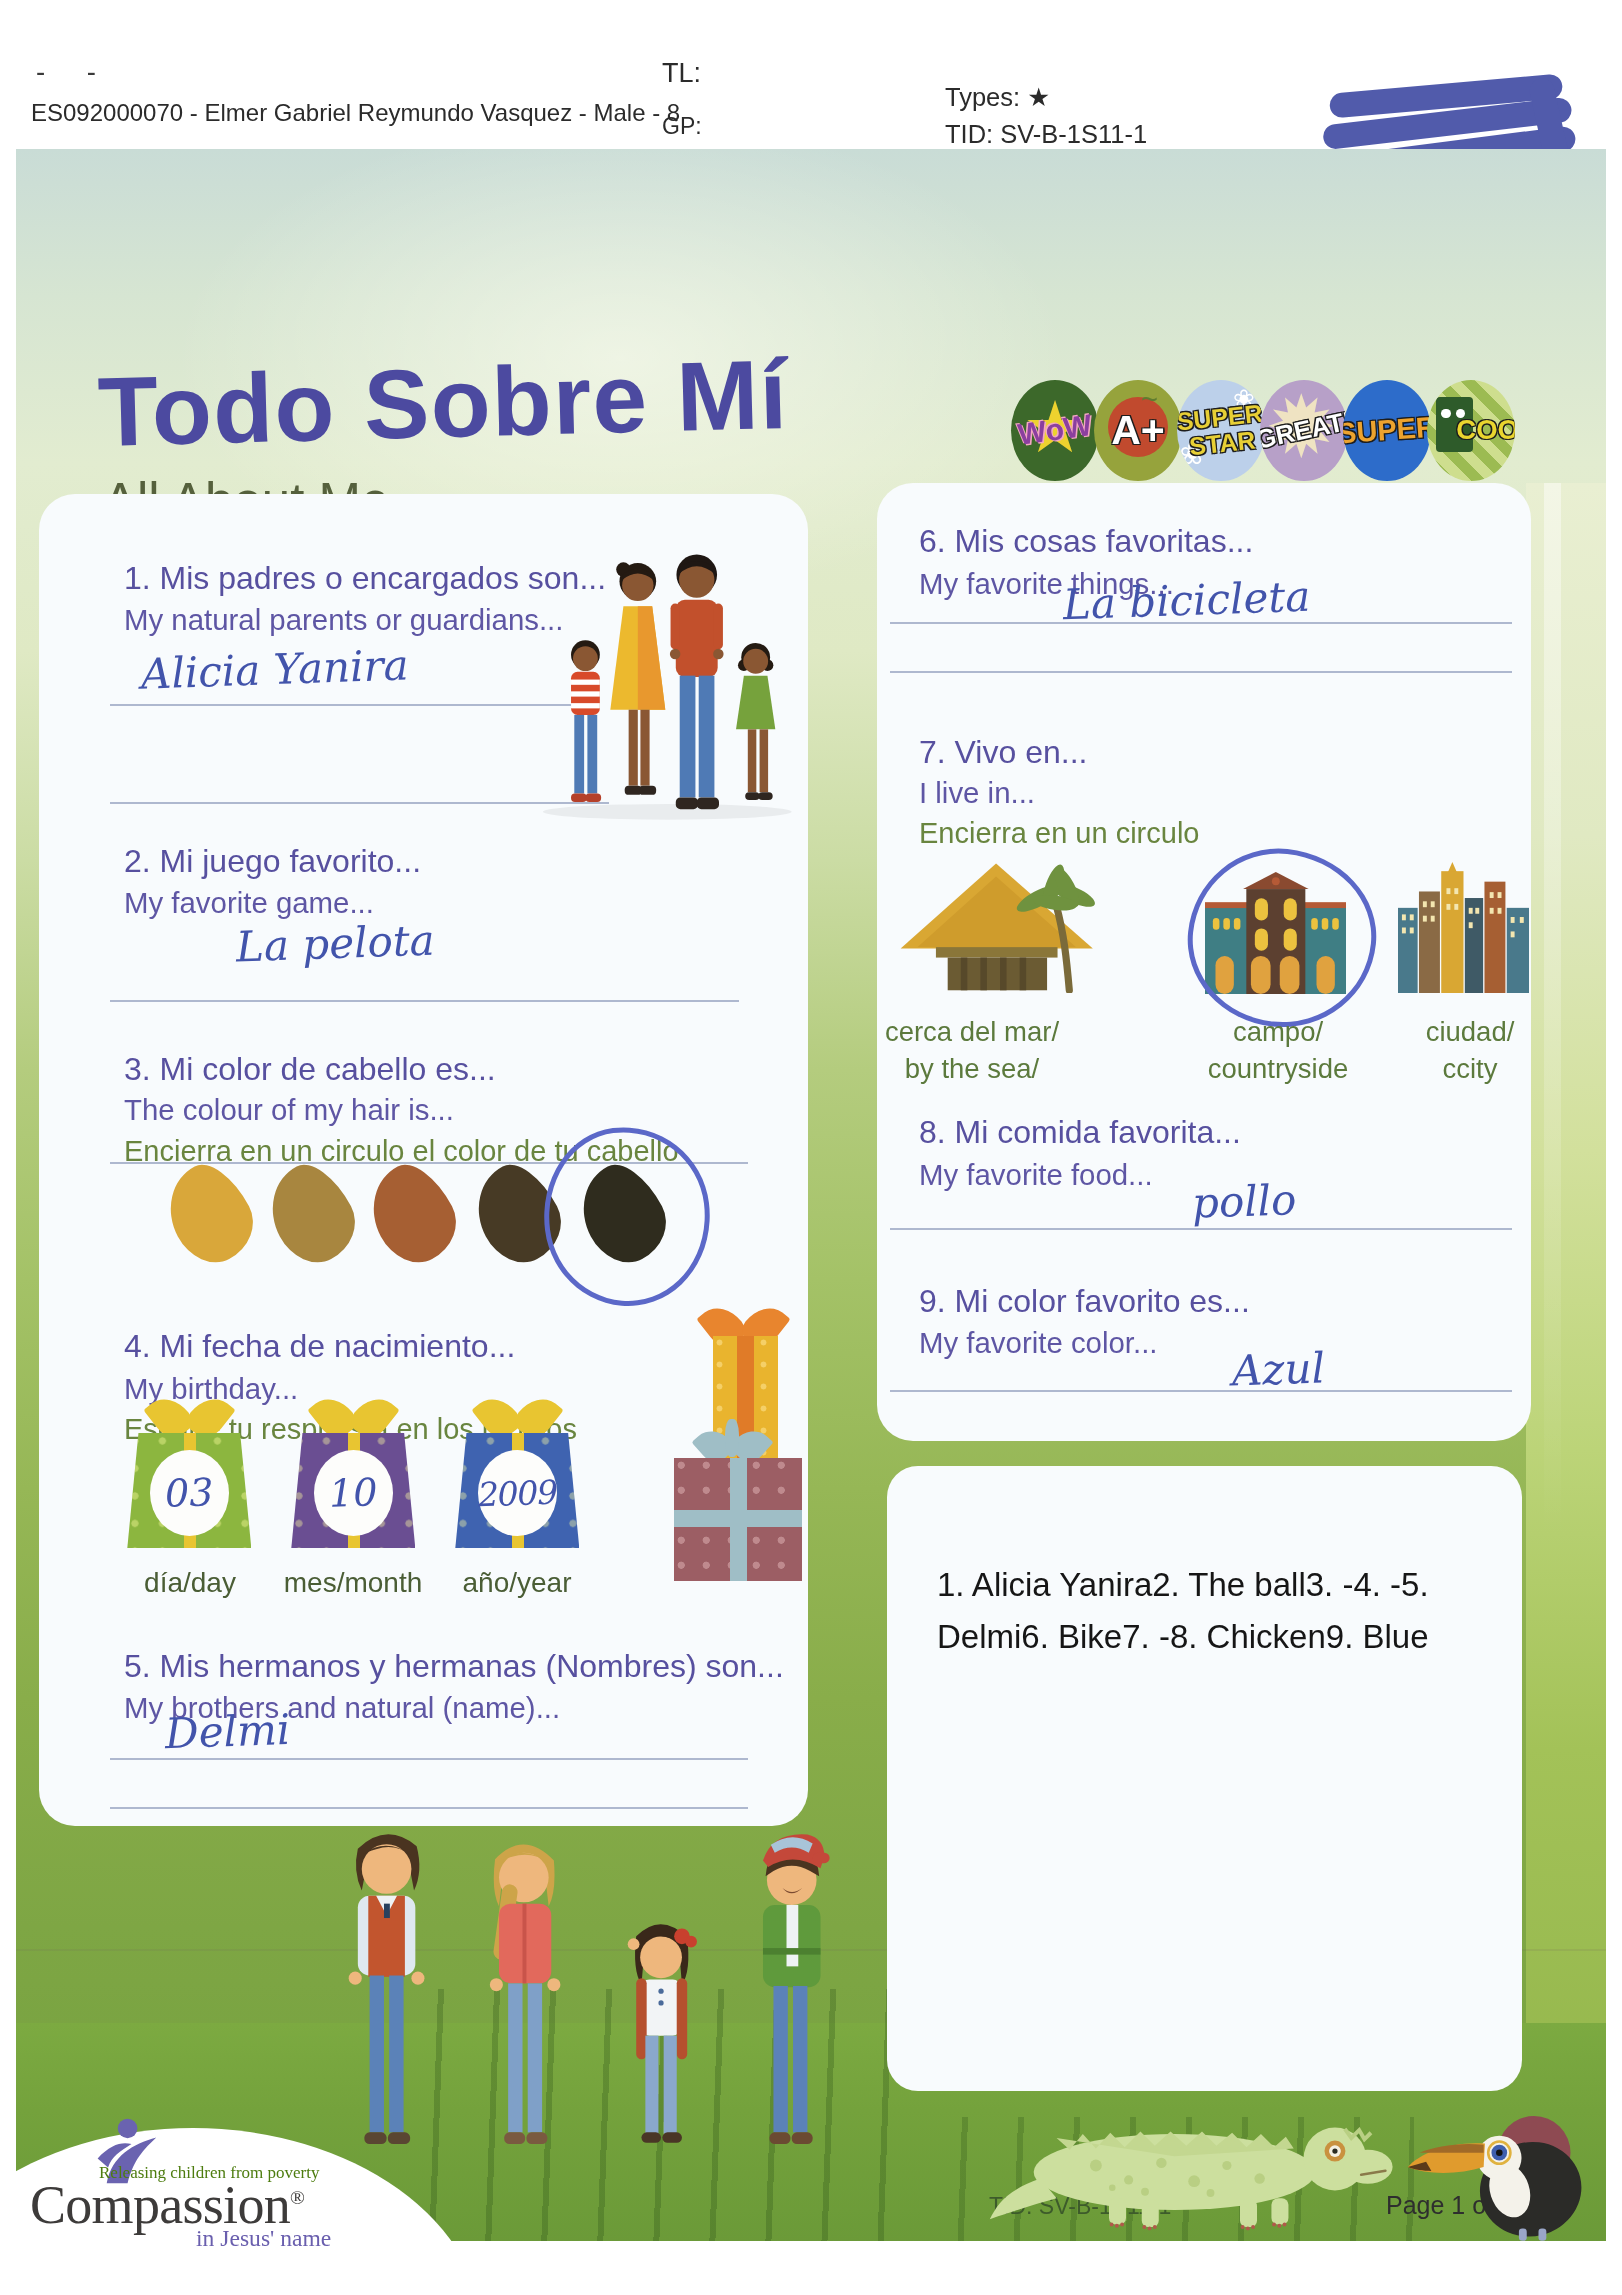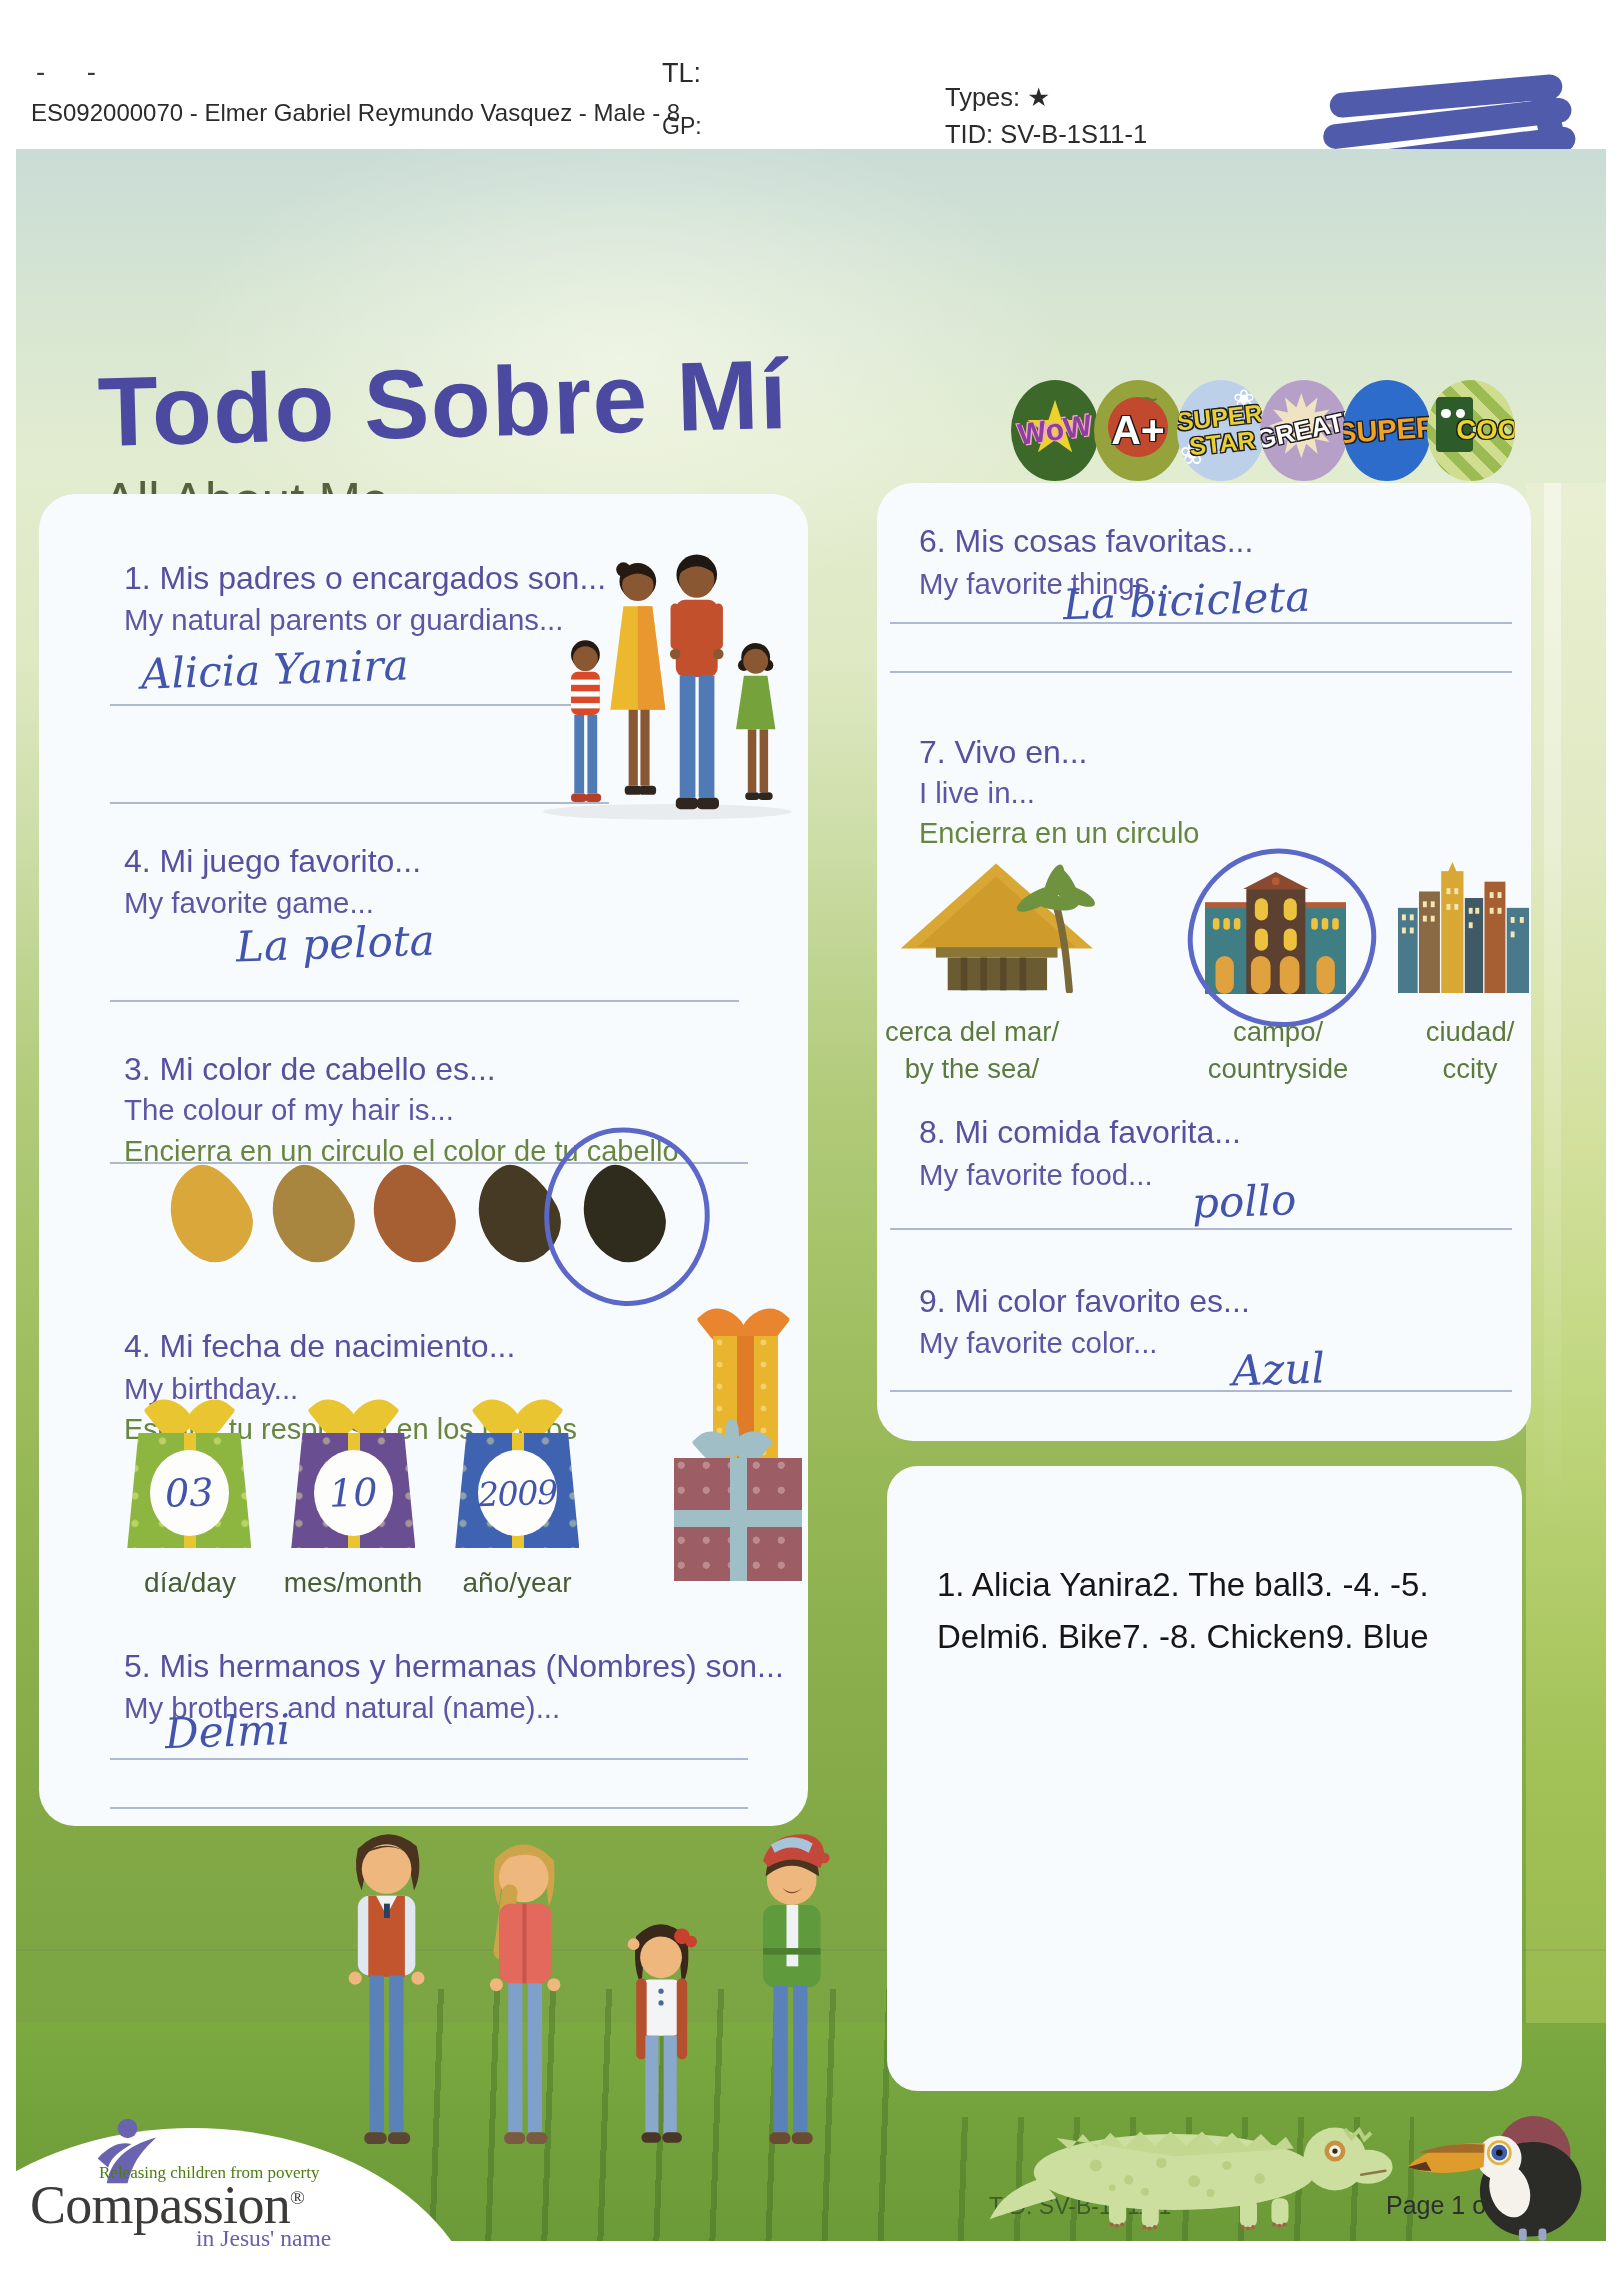--- a/index.html
+++ b/index.html
@@ -278,21 +278,21 @@
     <circle cx="322" cy="182" r="9" fill="#241a12"></circle>
       <circle cx="358" cy="182" r="9" fill="#241a12"></circle>
     <circle cx="340" cy="176" r="19" fill="#8a5733"></circle>
     <path d="M322 198 L358 198 L370 280 L310 280 Z" fill="#76a23c"></path>
     <rect x="328" y="280" width="13" height="96" fill="#8a5733"></rect>
     <rect x="346" y="280" width="13" height="96" fill="#8a5733"></rect>
     <rect x="324" y="376" width="22" height="12" rx="6" fill="#2f2620"></rect>
     <rect x="344" y="376" width="22" height="12" rx="6" fill="#2f2620"></rect>
   </svg>
 
-  <div class="q-es" style="left:124px;top:843px;">4. Mi juego favorito...</div>
+  <div class="q-es" style="left:124px;top:843px;">2. Mi juego favorito...</div>
   <div class="q-en" style="left:124px;top:886px;">My favorite game...</div>
   <div class="ink" style="left:236px;top:919px;font-size:42px;">La pelota</div>
   <div class="ans-line" style="left:110px;top:1000px;width:629px;"></div>
   <div class="ans-line" style="left:110px;top:1162px;width:638px;"></div>
 
   <div class="q-es" style="left:124px;top:1051px;">3. Mi color de cabello es...</div>
   <div class="q-en" style="left:124px;top:1093px;">The colour of my hair is...</div>
   <div class="q-green" style="left:124px;top:1135px;">Encierra en un circulo el color de tu cabello</div>
   <div class="swatch" style="left:171px;top:1165px;background:#d9a73a;"></div>
   <div class="swatch" style="left:273px;top:1165px;background:#a8863f;"></div>

